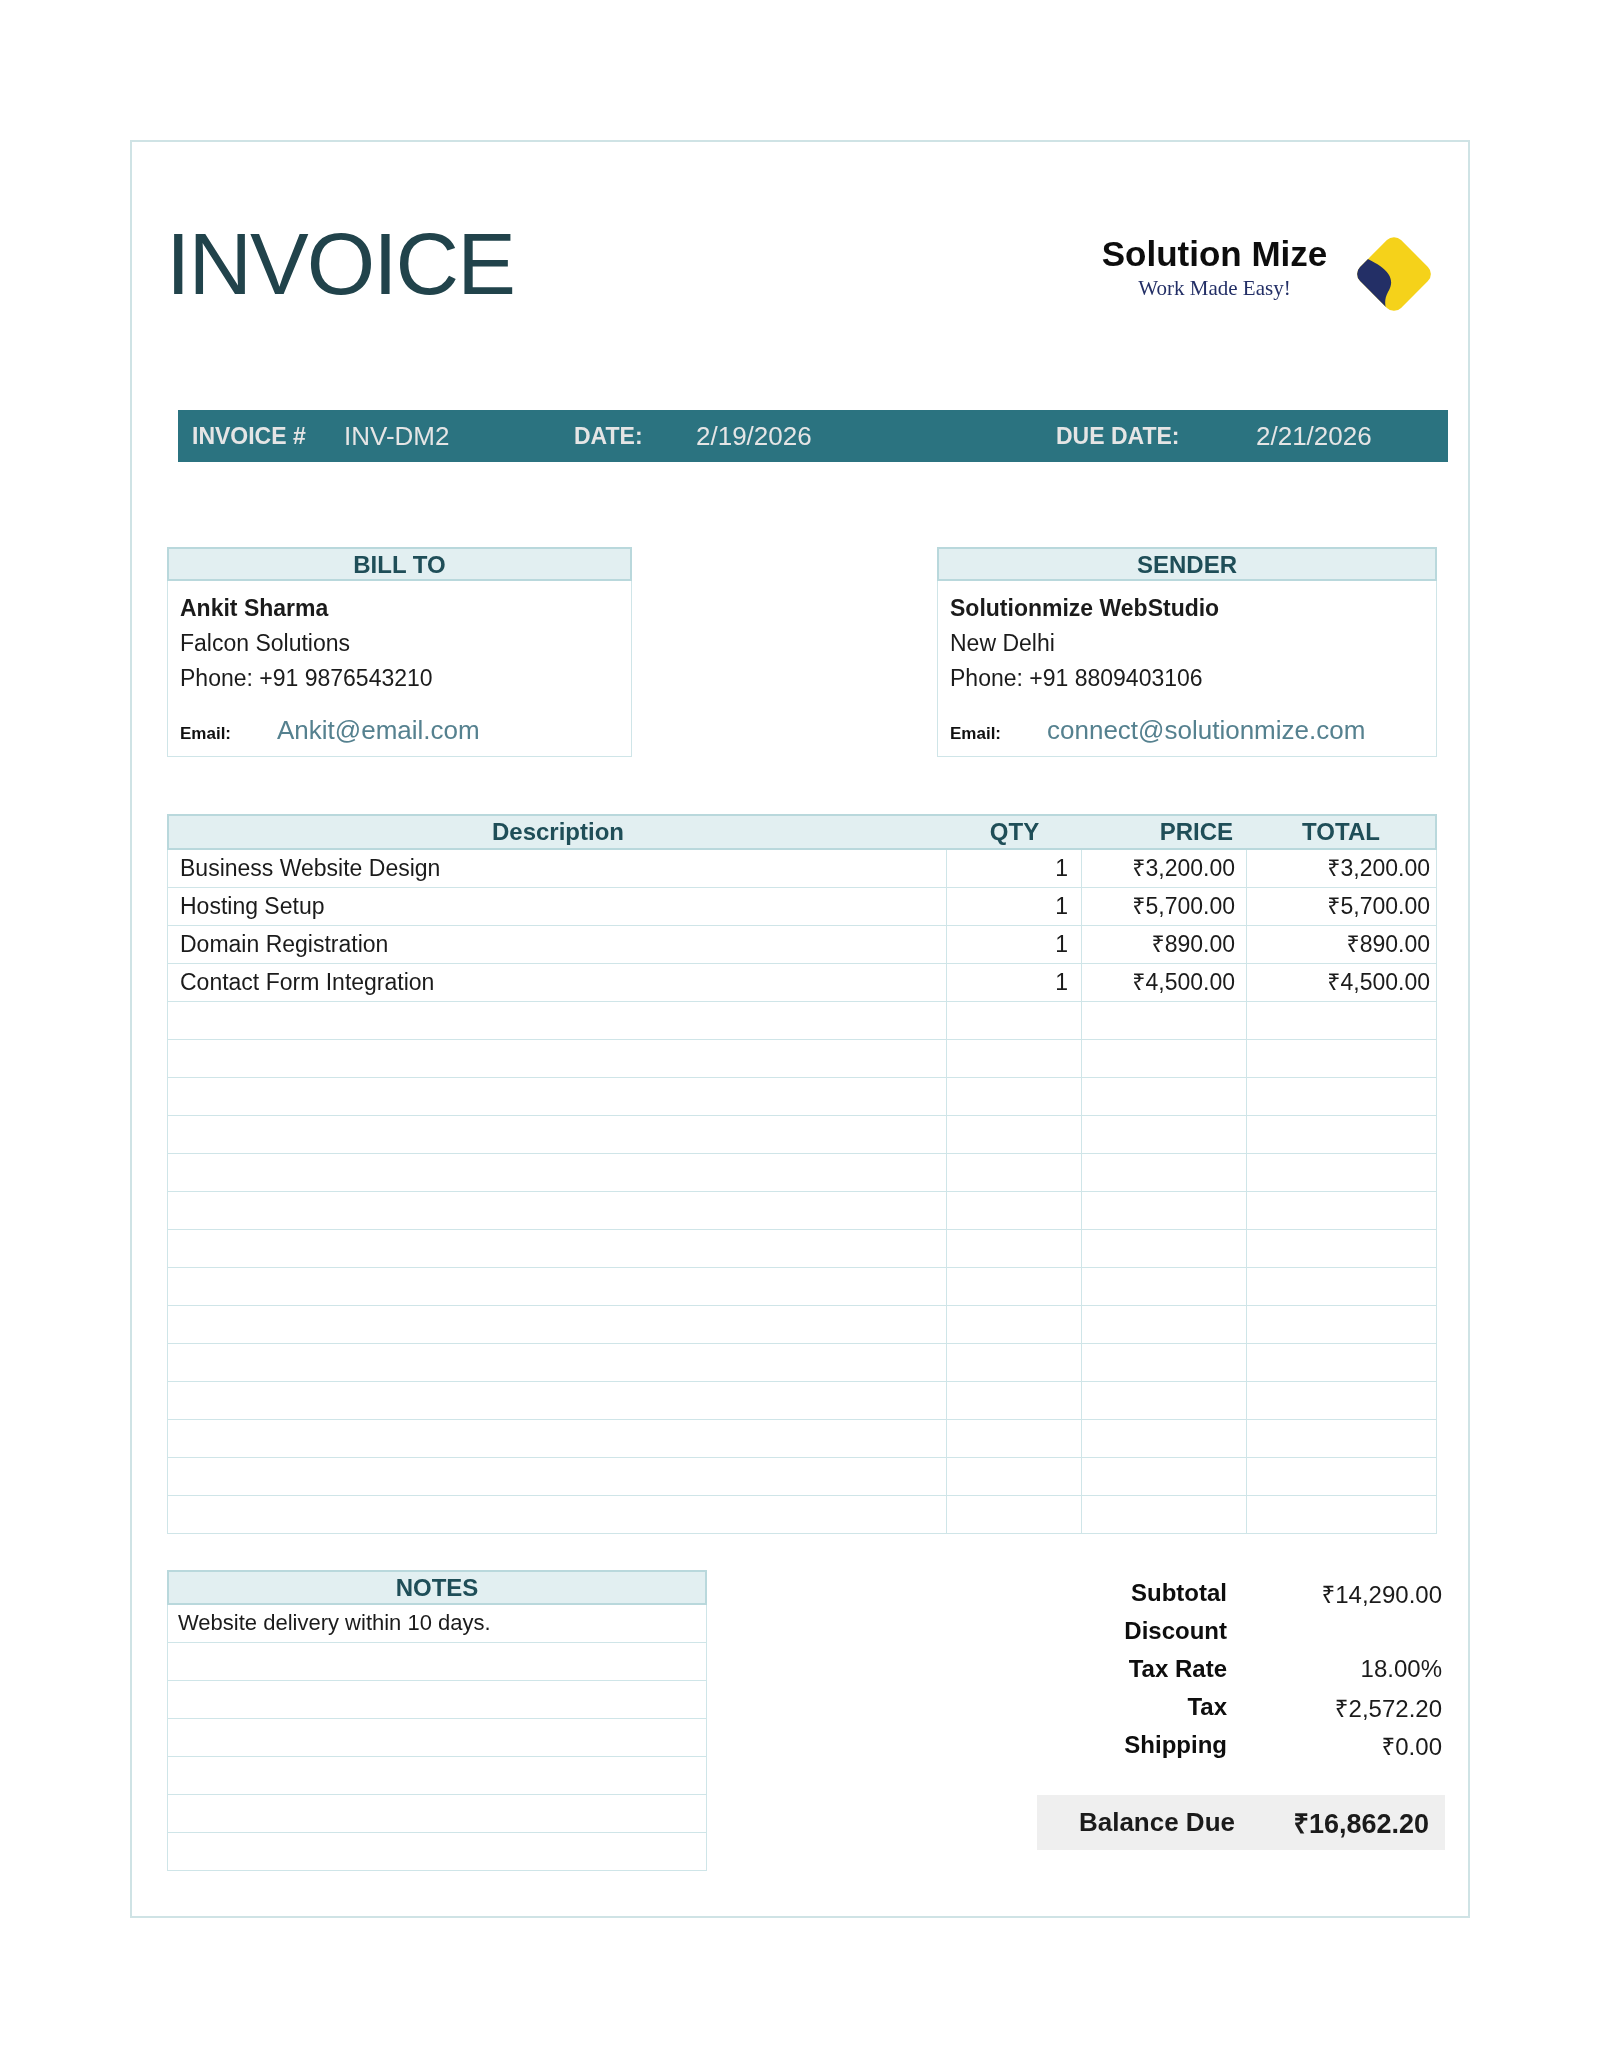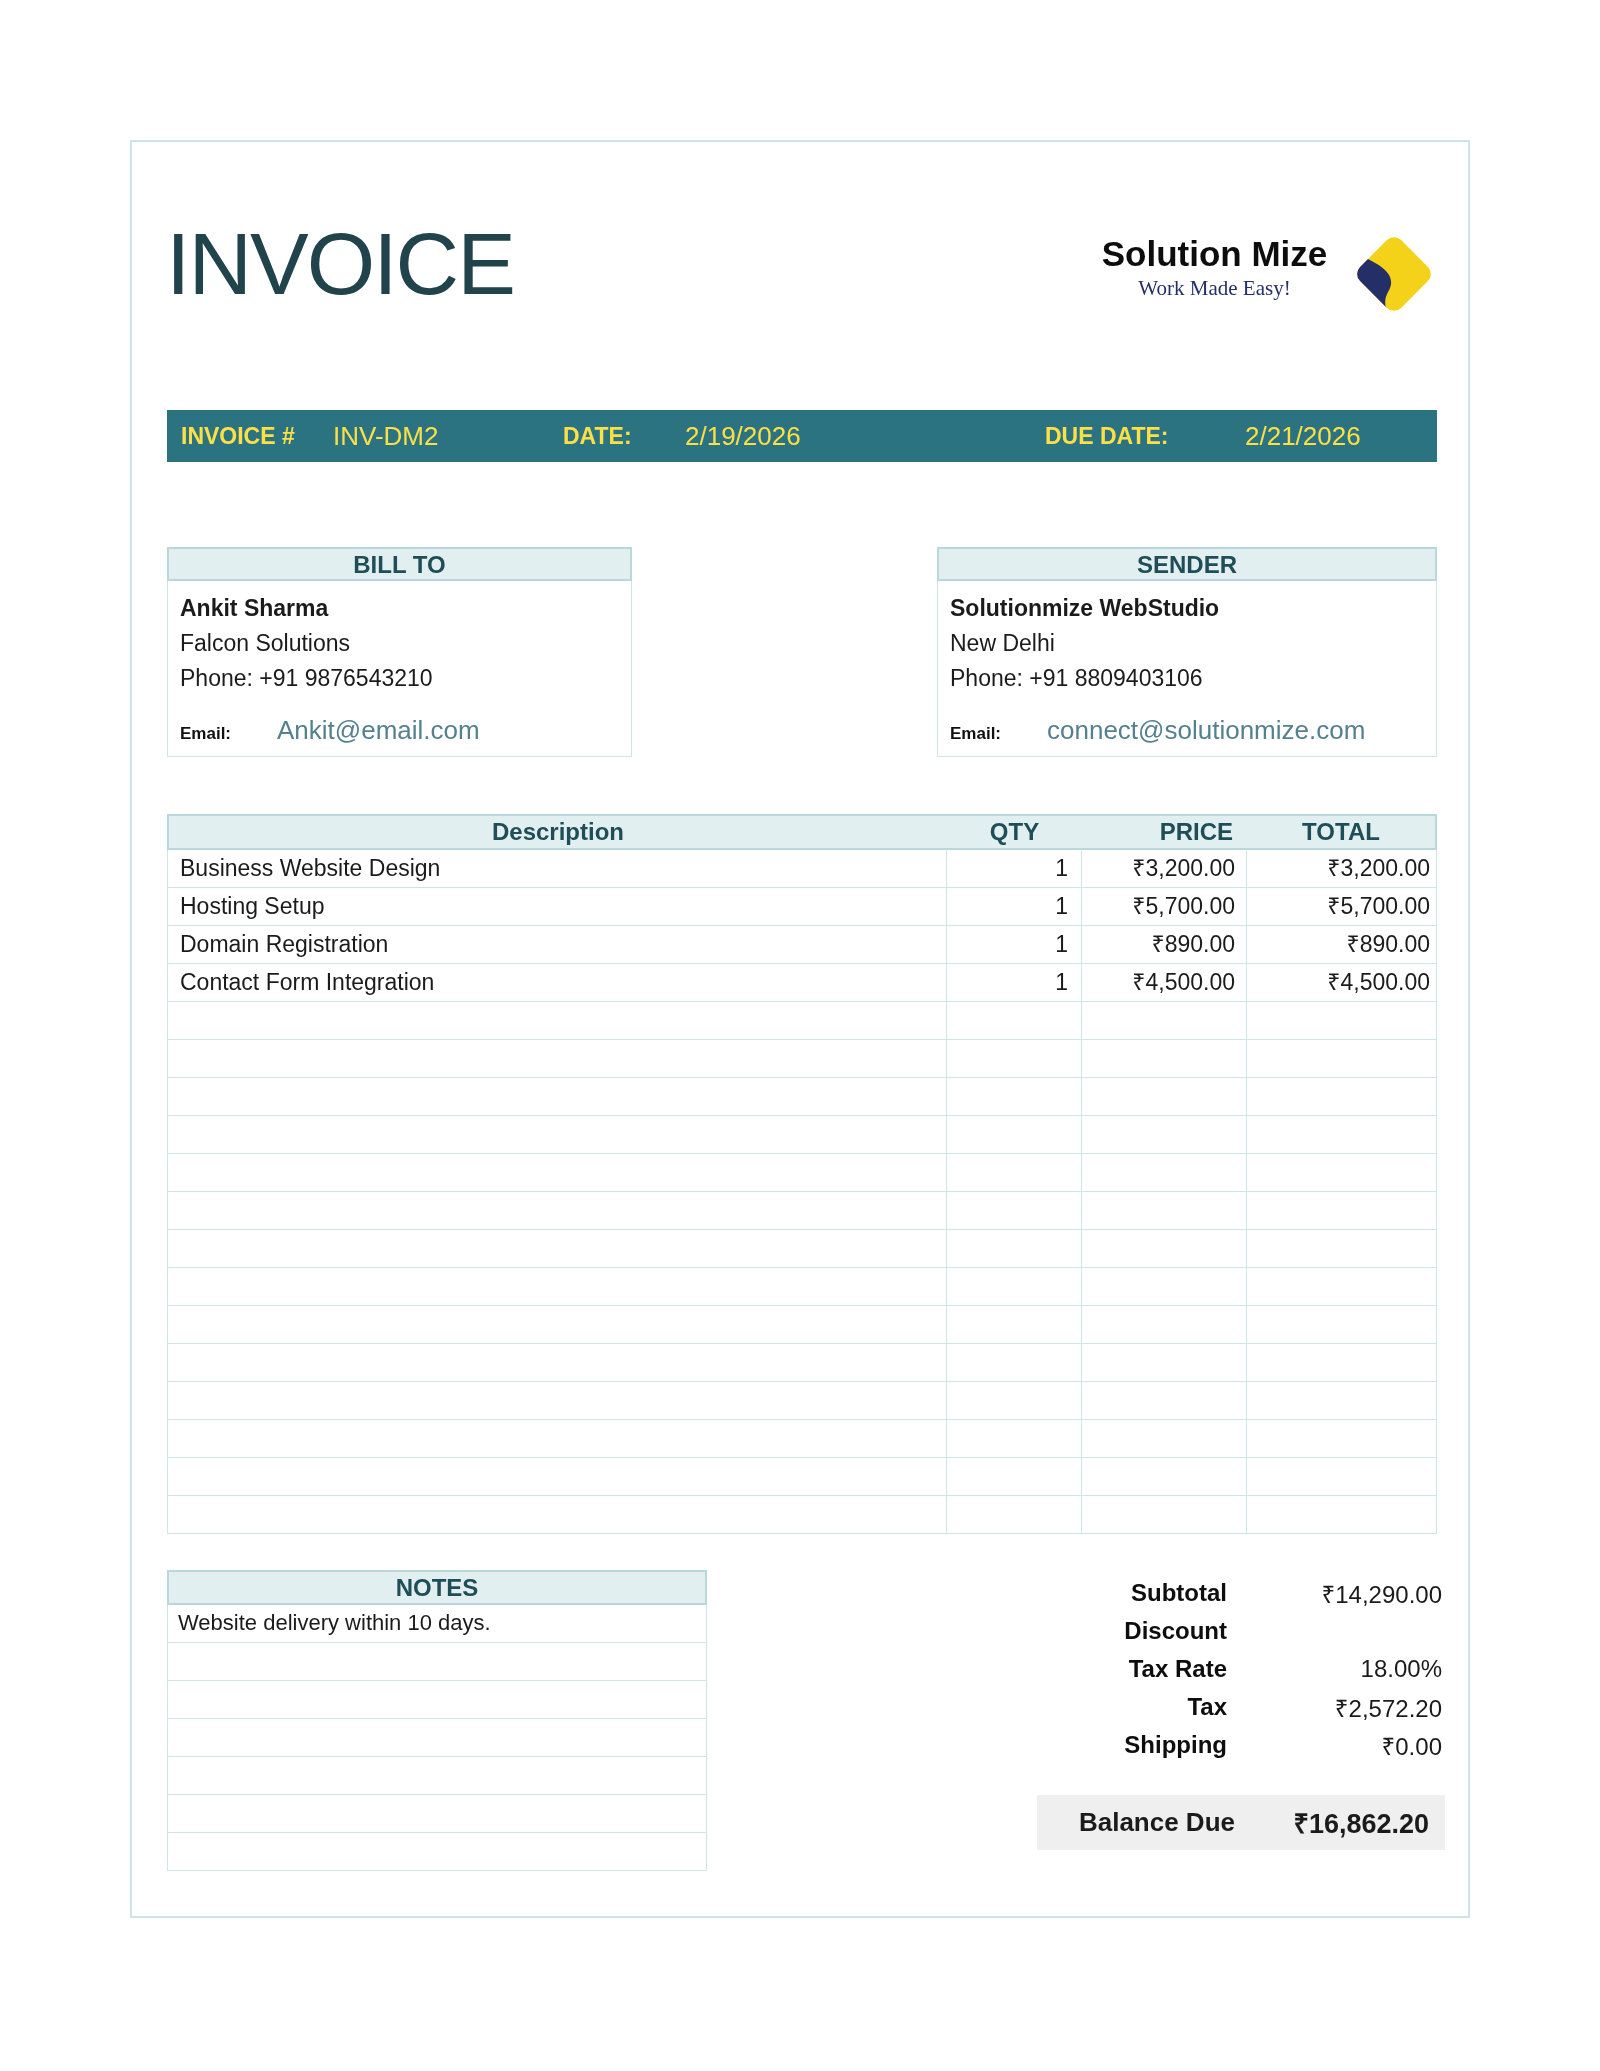--- a/index.html
+++ b/index.html
@@ -30,22 +30,22 @@
     font-size:88px;line-height:1;letter-spacing:-2px;
     color:#21434b;font-weight:500;margin-top:20px;
   }
   .logo{position:absolute;left:950px;top:92px;width:370px;height:110px;}
   .logo-text{position:absolute;left:0;top:0;width:265px;text-align:center;}
   .logo-brand{font-size:35px;font-weight:bold;color:#0d0d0d;letter-spacing:0px;white-space:nowrap;}
   .logo-tagline{font-family:"Liberation Serif", serif;font-size:21px;color:var(--logo-navy);margin-top:2px;}
   .logo-mark{position:absolute;left:262px;top:-12px;}
   
   .meta-bar{
-    position:absolute;left:35px;top:268px;width:1270px;height:52px;
-    background:var(--accent-teal);color:#fde047;text-align:right;
+    position:absolute;left:46px;top:268px;width:1270px;height:52px;
+    background:var(--accent-teal);color:#e5e5e5;text-align:right;
   }
   .meta-bar span{position:absolute;top:50%;transform:translateY(-50%);white-space:nowrap;}
   .m-lbl{font-weight:bold;font-size:23px;}
   .m-val{font-size:26px;}
   .mi1{left:14px;} .mi2{left:166px;} .mi3{left:396px;} .mi4{left:518px;} .mi5{left:878px;} .mi6{left:1078px;}
   
   .contact{position:absolute;top:405px;height:210px;}
   .contact.bill{left:35px;width:465px;}
   .contact.sender{left:805px;width:500px;}
   .contact-head{

